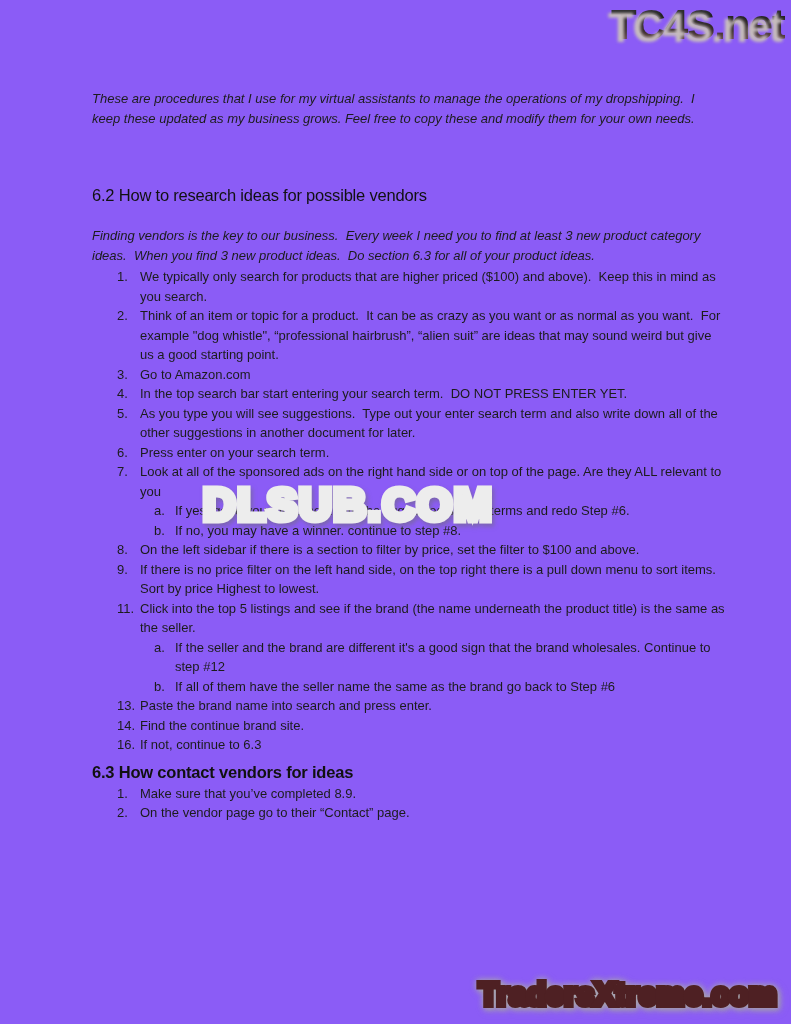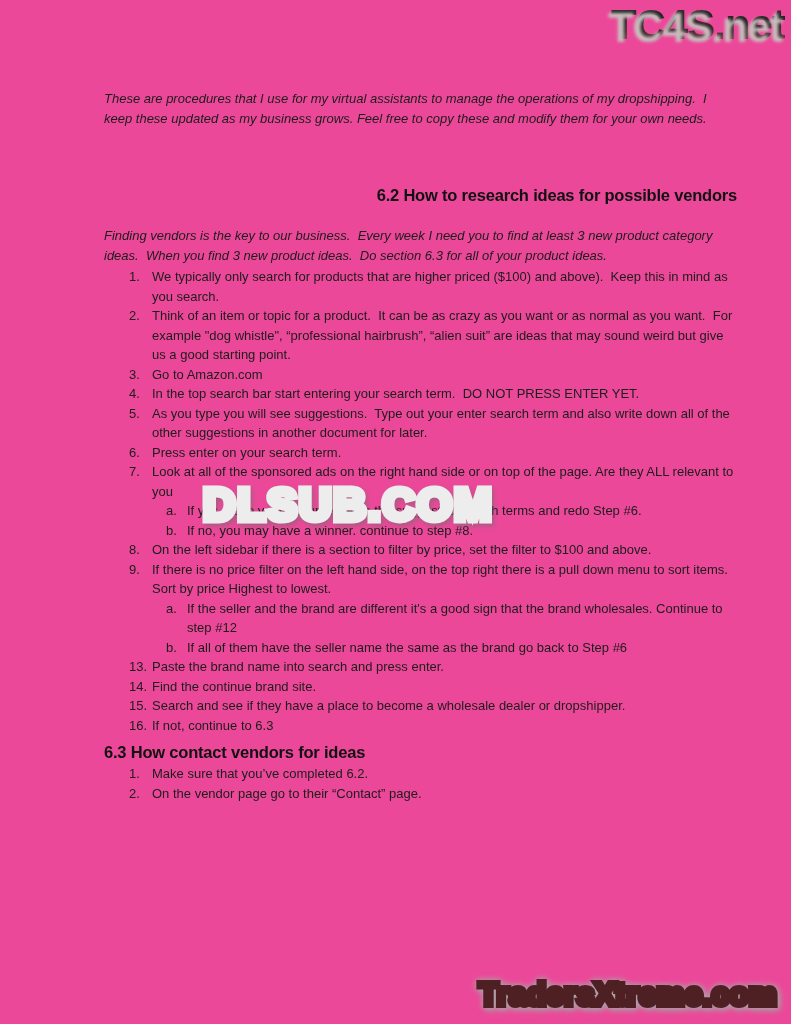--- a/index.html
+++ b/index.html
@@ -1,20 +1,20 @@
 <!DOCTYPE html>
 <html><head>
 <meta charset="utf-8">
 <style>
   html,body{margin:0;padding:0;}
   body{
     width:791px;height:1024px;background:#ffffff;overflow:hidden;
     font-family:"Liberation Sans","DejaVu Sans",sans-serif;color:#1c1c1c;
   }
-  .page{position:relative;width:791px;height:1024px;background:#ec4899;}
+  .page{position:relative;width:791px;height:1024px;background:#8b5cf6;}
 
   
   .logo-stack{display:grid;}
   .logo-stack > span{grid-area:1/1;white-space:nowrap;}
 
   
   .tc4s{position:absolute;top:0px;right:6px;font-size:42px;font-weight:bold;
         letter-spacing:-1px;line-height:50px;}
   .tc4s .shadow-layer{color:#c6bcbc;filter:blur(1.6px);transform:translate(-3px,3px);}
   .tc4s .fill-layer{
@@ -34,26 +34,26 @@
   
   .traders{position:absolute;top:975px;right:14px;font-size:31px;font-weight:bold;
            letter-spacing:.5px;line-height:40px;}
   .traders .outline-layer{color:#4e2023;-webkit-text-stroke:6px #4e2023;
            filter:drop-shadow(0 0 3px rgba(170,170,170,.9)) drop-shadow(2px 2px 2px rgba(160,160,160,.7));}
   .traders .fill-layer{
     background:linear-gradient(180deg,#eaa3a5 0%,#d4737a 35%,#c04c55 72%,#b23d47 100%);
     -webkit-background-clip:text;background-clip:text;color:transparent;}
 
   
-  .content{position:absolute;left:104px;top:89px;width:633px;
+  .content{position:absolute;left:92px;top:89px;width:633px;
            font-size:13px;line-height:19.5px;}
   .content p{margin:0;white-space:pre-wrap;}
   .intro{font-style:italic;}
-  h2.h62{margin:56px 0 0 0;font-size:16.5px;line-height:22px;font-weight:bold;
-         letter-spacing:-.2px;color:#111;text-align:right;}
+  h2.h62{margin:56px 0 0 0;font-size:16.5px;line-height:22px;font-weight:normal;
+         letter-spacing:-.2px;color:#111;}
   p.lead{margin-top:20px;font-style:italic;}
   .steps{margin-top:2px;}
   h3.h63{margin:6px 0 0 0;font-size:16.5px;line-height:22px;font-weight:bold;
          letter-spacing:-.2px;color:#111;}
   .steps63{margin-top:1px;}
   .step{display:flex;}
   .step .m{flex:0 0 23px;margin-left:25px;}
   .step .t{flex:1;white-space:pre-wrap;}
   .step.sub .m{flex:0 0 21px;margin-left:62px;}
 </style>
@@ -123,20 +123,24 @@
     <span class="m">8.</span>
     <span class="t">On the left sidebar if there is a section to filter by price, set the filter to $100 and above.</span>
   </div>
 
   <div class="step">
     <span class="m">9.</span>
     <span class="t">If there is no price filter on the left hand side, on the top right there is a pull down menu to sort items. Sort by price Highest to lowest.</span>
   </div>
 
 
+  <div class="step">
+    <span class="m">11.</span>
+    <span class="t">Click into the top 5 listings and see if the brand (the name underneath the product title) is the same as the seller.</span>
+  </div>
 
   <div class="step sub">
     <span class="m">a.</span>
     <span class="t">If the seller and the brand are different it's a good sign that the brand wholesales. Continue to step #12</span>
   </div>
 
   <div class="step sub">
     <span class="m">b.</span>
     <span class="t">If all of them have the seller name the same as the brand go back to Step #6</span>
   </div>
@@ -145,36 +149,32 @@
   <div class="step">
     <span class="m">13.</span>
     <span class="t">Paste the brand name into search and press enter.</span>
   </div>
 
   <div class="step">
     <span class="m">14.</span>
     <span class="t">Find the continue brand site.</span>
   </div>
 
-  <div class="step">
-    <span class="m">15.</span>
-    <span class="t">Search and see if they have a place to become a wholesale dealer or dropshipper.</span>
-  </div>
 
   <div class="step">
     <span class="m">16.</span>
     <span class="t">If not, continue to 6.3</span>
   </div>
 </div>
 
     <h3 class="h63">6.3 How contact vendors for ideas</h3>
     <div class="steps63">
   <div class="step">
     <span class="m">1.</span>
-    <span class="t">Make sure that you’ve completed 6.2.</span>
+    <span class="t">Make sure that you’ve completed 8.9.</span>
   </div>
 
   <div class="step">
     <span class="m">2.</span>
     <span class="t">On the vendor page go to their “Contact” page.</span>
   </div>
 </div>
   </div>
 
   <div class="dlsub logo-stack">

